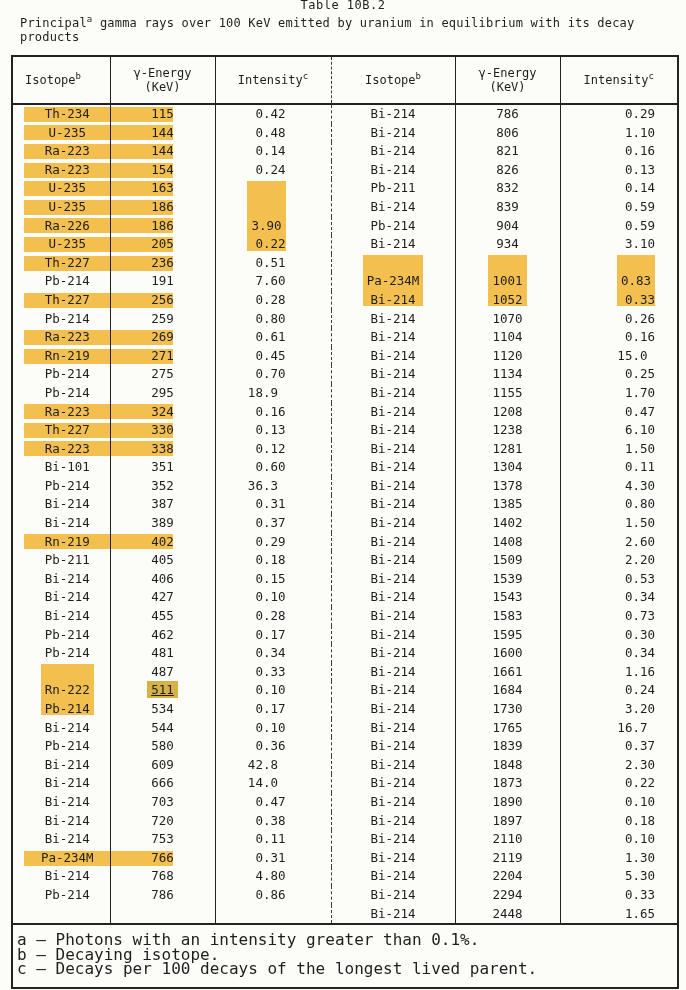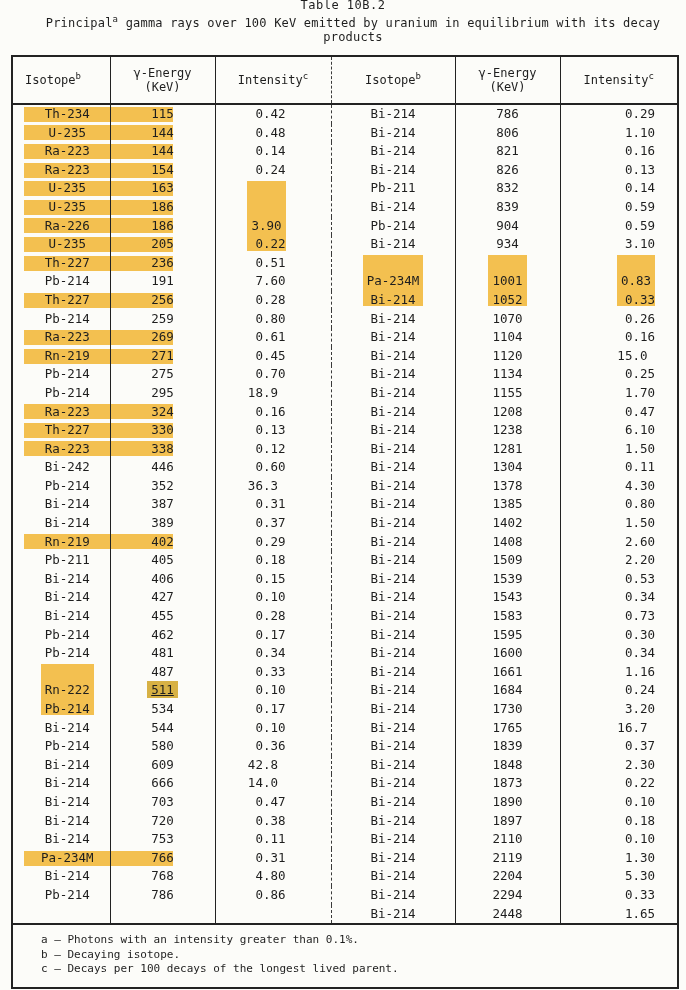--- a/index.html
+++ b/index.html
@@ -8,21 +8,21 @@
     background:#fcfcf9; overflow:hidden;
     font-family:"DejaVu Sans Mono","Liberation Mono",monospace;
     color:#1e1e1e;
   }
   .title {
     position:absolute; top:-2px; left:0; right:0;
     text-align:center; font-size:12px; letter-spacing:.5px;
   }
   .subtitle {
     position:absolute; top:16px; left:0; right:0;
-    text-align:center; font-size:12px; letter-spacing:.2px;padding-left:20px;
+    font-size:12px; letter-spacing:.2px;padding-left:20px;
   }
   sup { font-size:9px; line-height:0; }
 
   .table-wrap {
     position:absolute; left:11px; top:55px; width:664px;
     border:2px solid #222; background:#fcfcf9;
   }
   table { border-collapse:collapse; table-layout:fixed; width:100%; }
   th, td { padding:0; margin:0; font-weight:normal; white-space:nowrap; overflow:visible; }
 
@@ -63,22 +63,22 @@
     background-image:linear-gradient(var(--hl), var(--hl));
     background-repeat:no-repeat;
     background-size:62px 15px;
     background-position:0 50%;
   }
   .hl-text  { background:var(--hl);      padding:18px 4px; }
   .hl-dark  { background:var(--hl-dark); padding:1px 4px; text-decoration:underline; }
 
   .footnotes {
     border-top:2px solid #222;
-    padding:8px 12px 10px 28px;
-    font-size:11px; line-height:14.5px;
+    padding:8px 12px 10px 4px;
+    font-size:16px; line-height:14.5px;
   }
 </style>
 </head>
 <body>
 
 <div class="page" style="--hl: #f3c050; --hl-dark: #d7b145;">
 
   <div class="title">Table 10B.2</div>
 
   <div class="subtitle"><span>Principal</span><sup>a</sup><span> gamma rays over 100 KeV emitted by uranium in equilibrium with its decay products</span></div>
@@ -256,22 +256,22 @@
           </tr>
           <tr>
             <td class="bar-iso"><span>Ra-223</span></td>
             <td class="bar-en"><span>338</span></td>
             <td><span>0.12</span></td>
             <td><span>Bi-214</span></td>
             <td><span>1281</span></td>
             <td><span>1.50</span></td>
           </tr>
           <tr>
-            <td><span>Bi-242</span></td>
-            <td><span>446</span></td>
+            <td><span>Bi-101</span></td>
+            <td><span>351</span></td>
             <td><span>0.60</span></td>
             <td><span>Bi-214</span></td>
             <td><span>1304</span></td>
             <td><span>0.11</span></td>
           </tr>
           <tr>
             <td><span>Pb-214</span></td>
             <td><span>352</span></td>
             <td><span>36.3 </span></td>
             <td><span>Bi-214</span></td>

